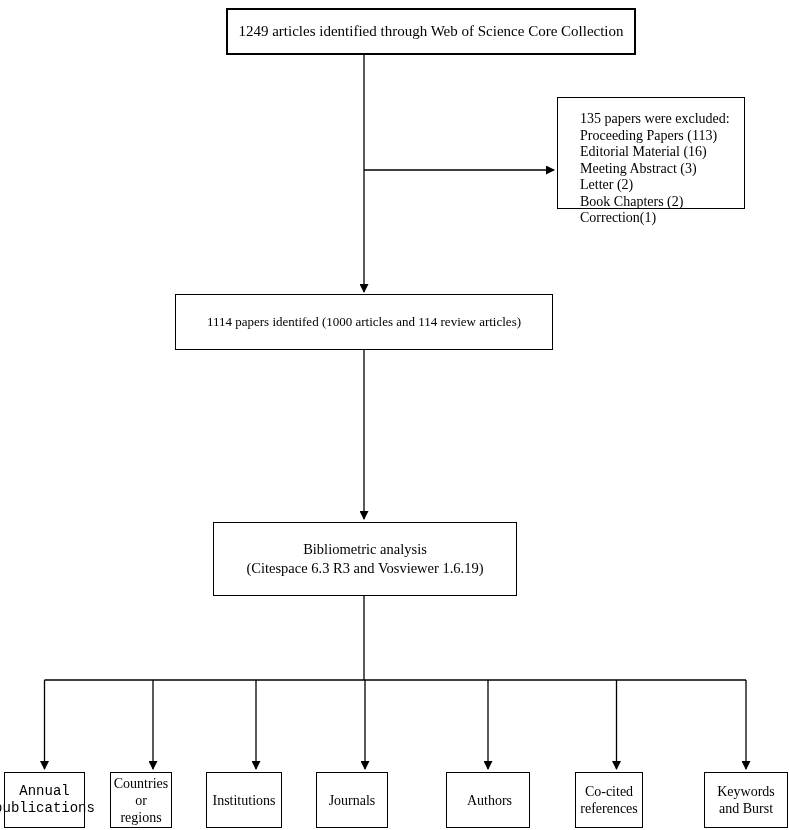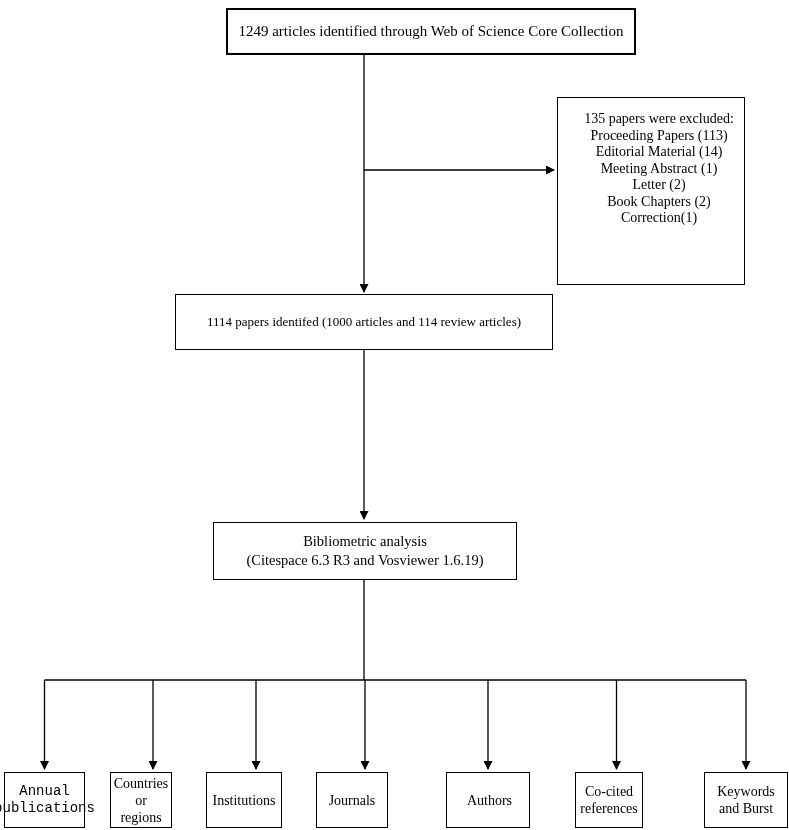--- a/index.html
+++ b/index.html
@@ -38,34 +38,34 @@
   }
   .top-box {
     left: 190px; top: 8px;
     width: 410px; height: 47px;
     border-width: 2px;
     font-size: 15px;
     margin-left: 36px;
   }
   .excluded-box {
     left: 557px; top: 97px;
-    width: 188px; height: 188px;
+    width: 188px; height: 112px;
     padding: 13px 6px 10px 22px;
     font-size: 14px;
     line-height: 16.5px;
-    text-align: center;
+    text-align: left;
   }
   .included-box {
     left: 175px; top: 294px;
     width: 378px; height: 56px;
     font-size: 13px;
   }
   .analysis-box {
     left: 213px; top: 522px;
-    width: 304px; height: 58px;
+    width: 304px; height: 74px;
     font-size: 14.5px;
     line-height: 19px;
     flex-direction: column;
   }
   .leaf {
     top: 772px;
     height: 56px;
     font-size: 14px;
     line-height: 17px;
     padding: 0 5px;
@@ -109,22 +109,22 @@
     <line x1="746" y1="680" x2="746" y2="769" stroke="#000" stroke-width="1.3" marker-end="url(#arrow)"></line>
   </svg>
 
   <div class="box centered top-box">
     <span>1249 articles identified through Web of Science Core Collection</span>
   </div>
 
   <div class="box excluded-box">
     <div>135 papers were excluded:</div>
     <div>Proceeding Papers (113)</div>
-    <div>Editorial Material (14)</div>
-    <div>Meeting Abstract (1)</div>
+    <div>Editorial Material (16)</div>
+    <div>Meeting Abstract (3)</div>
     <div>Letter (2)</div>
     <div>Book Chapters (2)</div>
     <div>Correction(1)</div>
   </div>
 
   <div class="box centered included-box">
     <span>1114 papers identifed (1000 articles and 114 review articles)</span>
   </div>
 
   <div class="box centered analysis-box">

